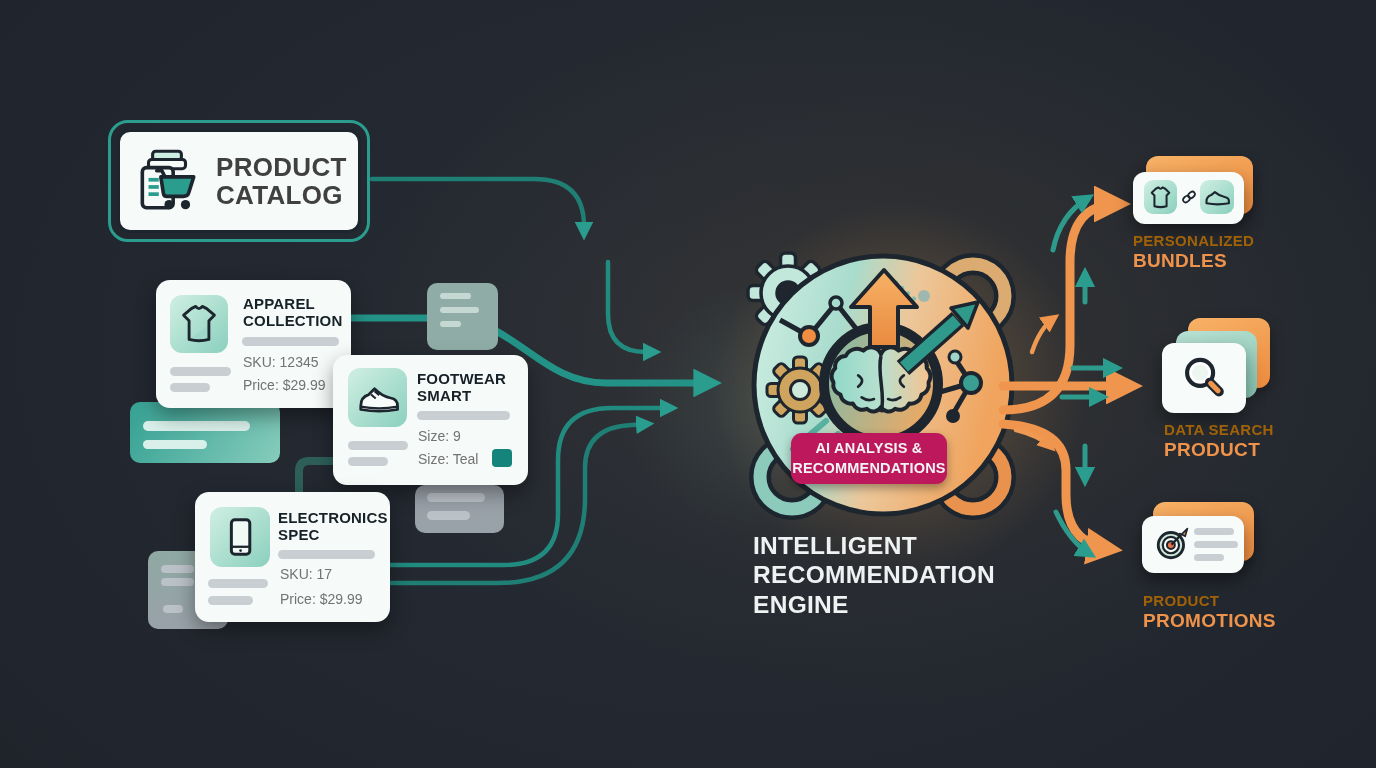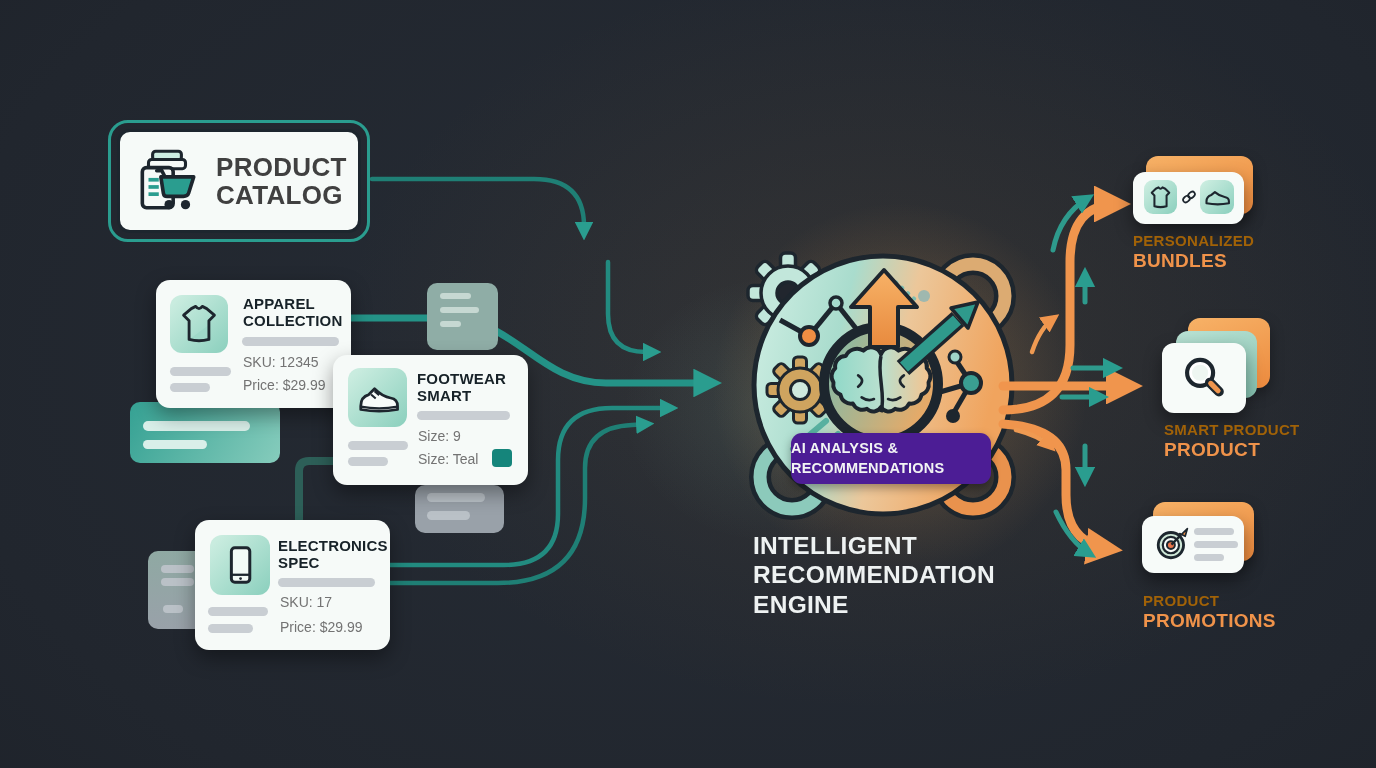--- a/index.html
+++ b/index.html
@@ -30,23 +30,23 @@
   .backing{position:absolute;border-radius:10px;}
 
   .catalog-outer{position:absolute;left:108px;top:120px;width:262px;height:122px;
     border:3.5px solid #2a9d8f;border-radius:20px;box-sizing:border-box;padding:6px;}
   .catalog-inner{width:100%;height:100%;background:#f6faf8;border:3px solid #1d262e;
     border-radius:13px;box-sizing:border-box;display:flex;align-items:center;gap:12px;
     padding:0 10px;}
   .catalog-title{font-weight:800;font-size:26px;line-height:1.08;color:#404040;
     letter-spacing:.3px;width:130px;}
 
-  .badge{position:absolute;left:791px;top:433px;width:200px;height:51px;
-    background:#4c1d95;border-radius:11px;color:#f2f4f4;font-weight:800;
-    font-size:14.5px;line-height:1.32;display:flex;
+  .badge{position:absolute;left:791px;top:433px;width:156px;height:51px;
+    background:#be185d;border-radius:11px;color:#f2f4f4;font-weight:800;
+    font-size:14.5px;line-height:1.32;text-align:center;display:flex;
     align-items:center;justify-content:center;letter-spacing:.2px;
     box-shadow:0 4px 10px rgba(0,0,0,.35);}
   .engine-title{position:absolute;left:753px;top:531px;width:264px;text-align:left;
     font-weight:800;font-size:24.5px;line-height:1.2;color:#eef2f2;letter-spacing:.3px;}
 
   .out-label1{position:absolute;font-weight:800;font-size:15px;color:#a16207;letter-spacing:.3px;}
   .out-label2{position:absolute;font-weight:800;font-size:19px;color:#f0934a;letter-spacing:.3px;}
   .out-back{position:absolute;border-radius:12px;
     background:linear-gradient(160deg,#f7b267,#ec8a3e);box-shadow:0 6px 14px rgba(0,0,0,.35);}
   .out-mid{position:absolute;border-radius:12px;
@@ -256,21 +256,21 @@
   <div class="bar" style="left:15px;top:86px;width:60px;height:9px;"></div>
   <div class="bar" style="left:15px;top:102px;width:40px;height:9px;"></div>
 </div>
 
 <div class="backing" style="left:148px;top:551px;width:80px;height:78px;
      background:linear-gradient(180deg,#8fa9a3,#99a1a9);">
   <div class="bar" style="left:13px;top:14px;width:33px;height:8px;background:#bac1c7;"></div>
   <div class="bar" style="left:13px;top:27px;width:33px;height:8px;background:#bac1c7;"></div>
   <div class="bar" style="left:15px;top:54px;width:20px;height:8px;background:#bac1c7;"></div>
 </div>
-<div class="card" style="left:195px;top:520px;width:195px;height:130px;">
+<div class="card" style="left:195px;top:492px;width:195px;height:130px;">
   <div class="icon-sq" style="left:15px;top:15px;width:60px;height:60px;">
     <svg width="46" height="46" viewBox="0 0 40 40">
       <rect x="12.5" y="5" width="16" height="30" rx="3" fill="#f2faf6" stroke="#1d262e" stroke-width="2.6"></rect>
       <line x1="12.5" y1="28.5" x2="28.5" y2="28.5" stroke="#1d262e" stroke-width="2"></line>
       <circle cx="20.5" cy="31.8" r="1.2" fill="#1d262e"></circle>
     </svg>
   </div>
   <div class="card-title" style="left:83px;top:17px;width:108px;">ELECTRONICS SPEC</div>
   <div class="bar" style="left:83px;top:58px;width:97px;height:9px;"></div>
   <div class="card-sub" style="left:85px;top:74px;">SKU: 17</div>
@@ -307,21 +307,21 @@
 <div class="out-back" style="left:1188px;top:318px;width:82px;height:70px;"></div>
 <div class="out-mid" style="left:1176px;top:331px;width:81px;height:67px;"></div>
 <div class="out-front" style="left:1162px;top:343px;width:84px;height:70px;display:flex;align-items:center;justify-content:center;">
   <svg width="52" height="52" viewBox="0 0 40 40">
     <circle cx="17" cy="16" r="10" fill="#ffffff" stroke="#1d262e" stroke-width="3.2"></circle>
     <circle cx="17" cy="16" r="6.2" fill="#eef6f1"></circle>
     <line x1="24.5" y1="23.5" x2="31.5" y2="30.5" stroke="#1d262e" stroke-width="7.5" stroke-linecap="round"></line>
     <line x1="25.2" y1="24.2" x2="30.8" y2="29.8" stroke="#f0954d" stroke-width="4" stroke-linecap="round"></line>
   </svg>
 </div>
-<div class="out-label1" style="left:1164px;top:421px;">SMART PRODUCT</div>
+<div class="out-label1" style="left:1164px;top:421px;">DATA SEARCH</div>
 <div class="out-label2" style="left:1164px;top:439px;">PRODUCT</div>
 
 <div class="out-back" style="left:1153px;top:502px;width:101px;height:59px;"></div>
 <div class="out-front" style="left:1142px;top:516px;width:102px;height:57px;">
   <svg width="44" height="44" viewBox="0 0 40 40" style="position:absolute;left:8px;top:6px;">
     <circle cx="19" cy="21" r="11.5" fill="#cfe8d8" stroke="#1d262e" stroke-width="2.6"></circle>
     <circle cx="19" cy="21" r="7.4" fill="#f7fbf9" stroke="#1d262e" stroke-width="2"></circle>
     <circle cx="19" cy="21" r="3.6" fill="#e8734a" stroke="#1d262e" stroke-width="1.8"></circle>
     <line x1="19.5" y1="20.5" x2="28" y2="12" stroke="#1d262e" stroke-width="2.2"></line>
     <polygon points="28,12 34,6 32,13 27,10.5" fill="#ef8e43" stroke="#1d262e" stroke-width="1.5" stroke-linejoin="round"></polygon>

